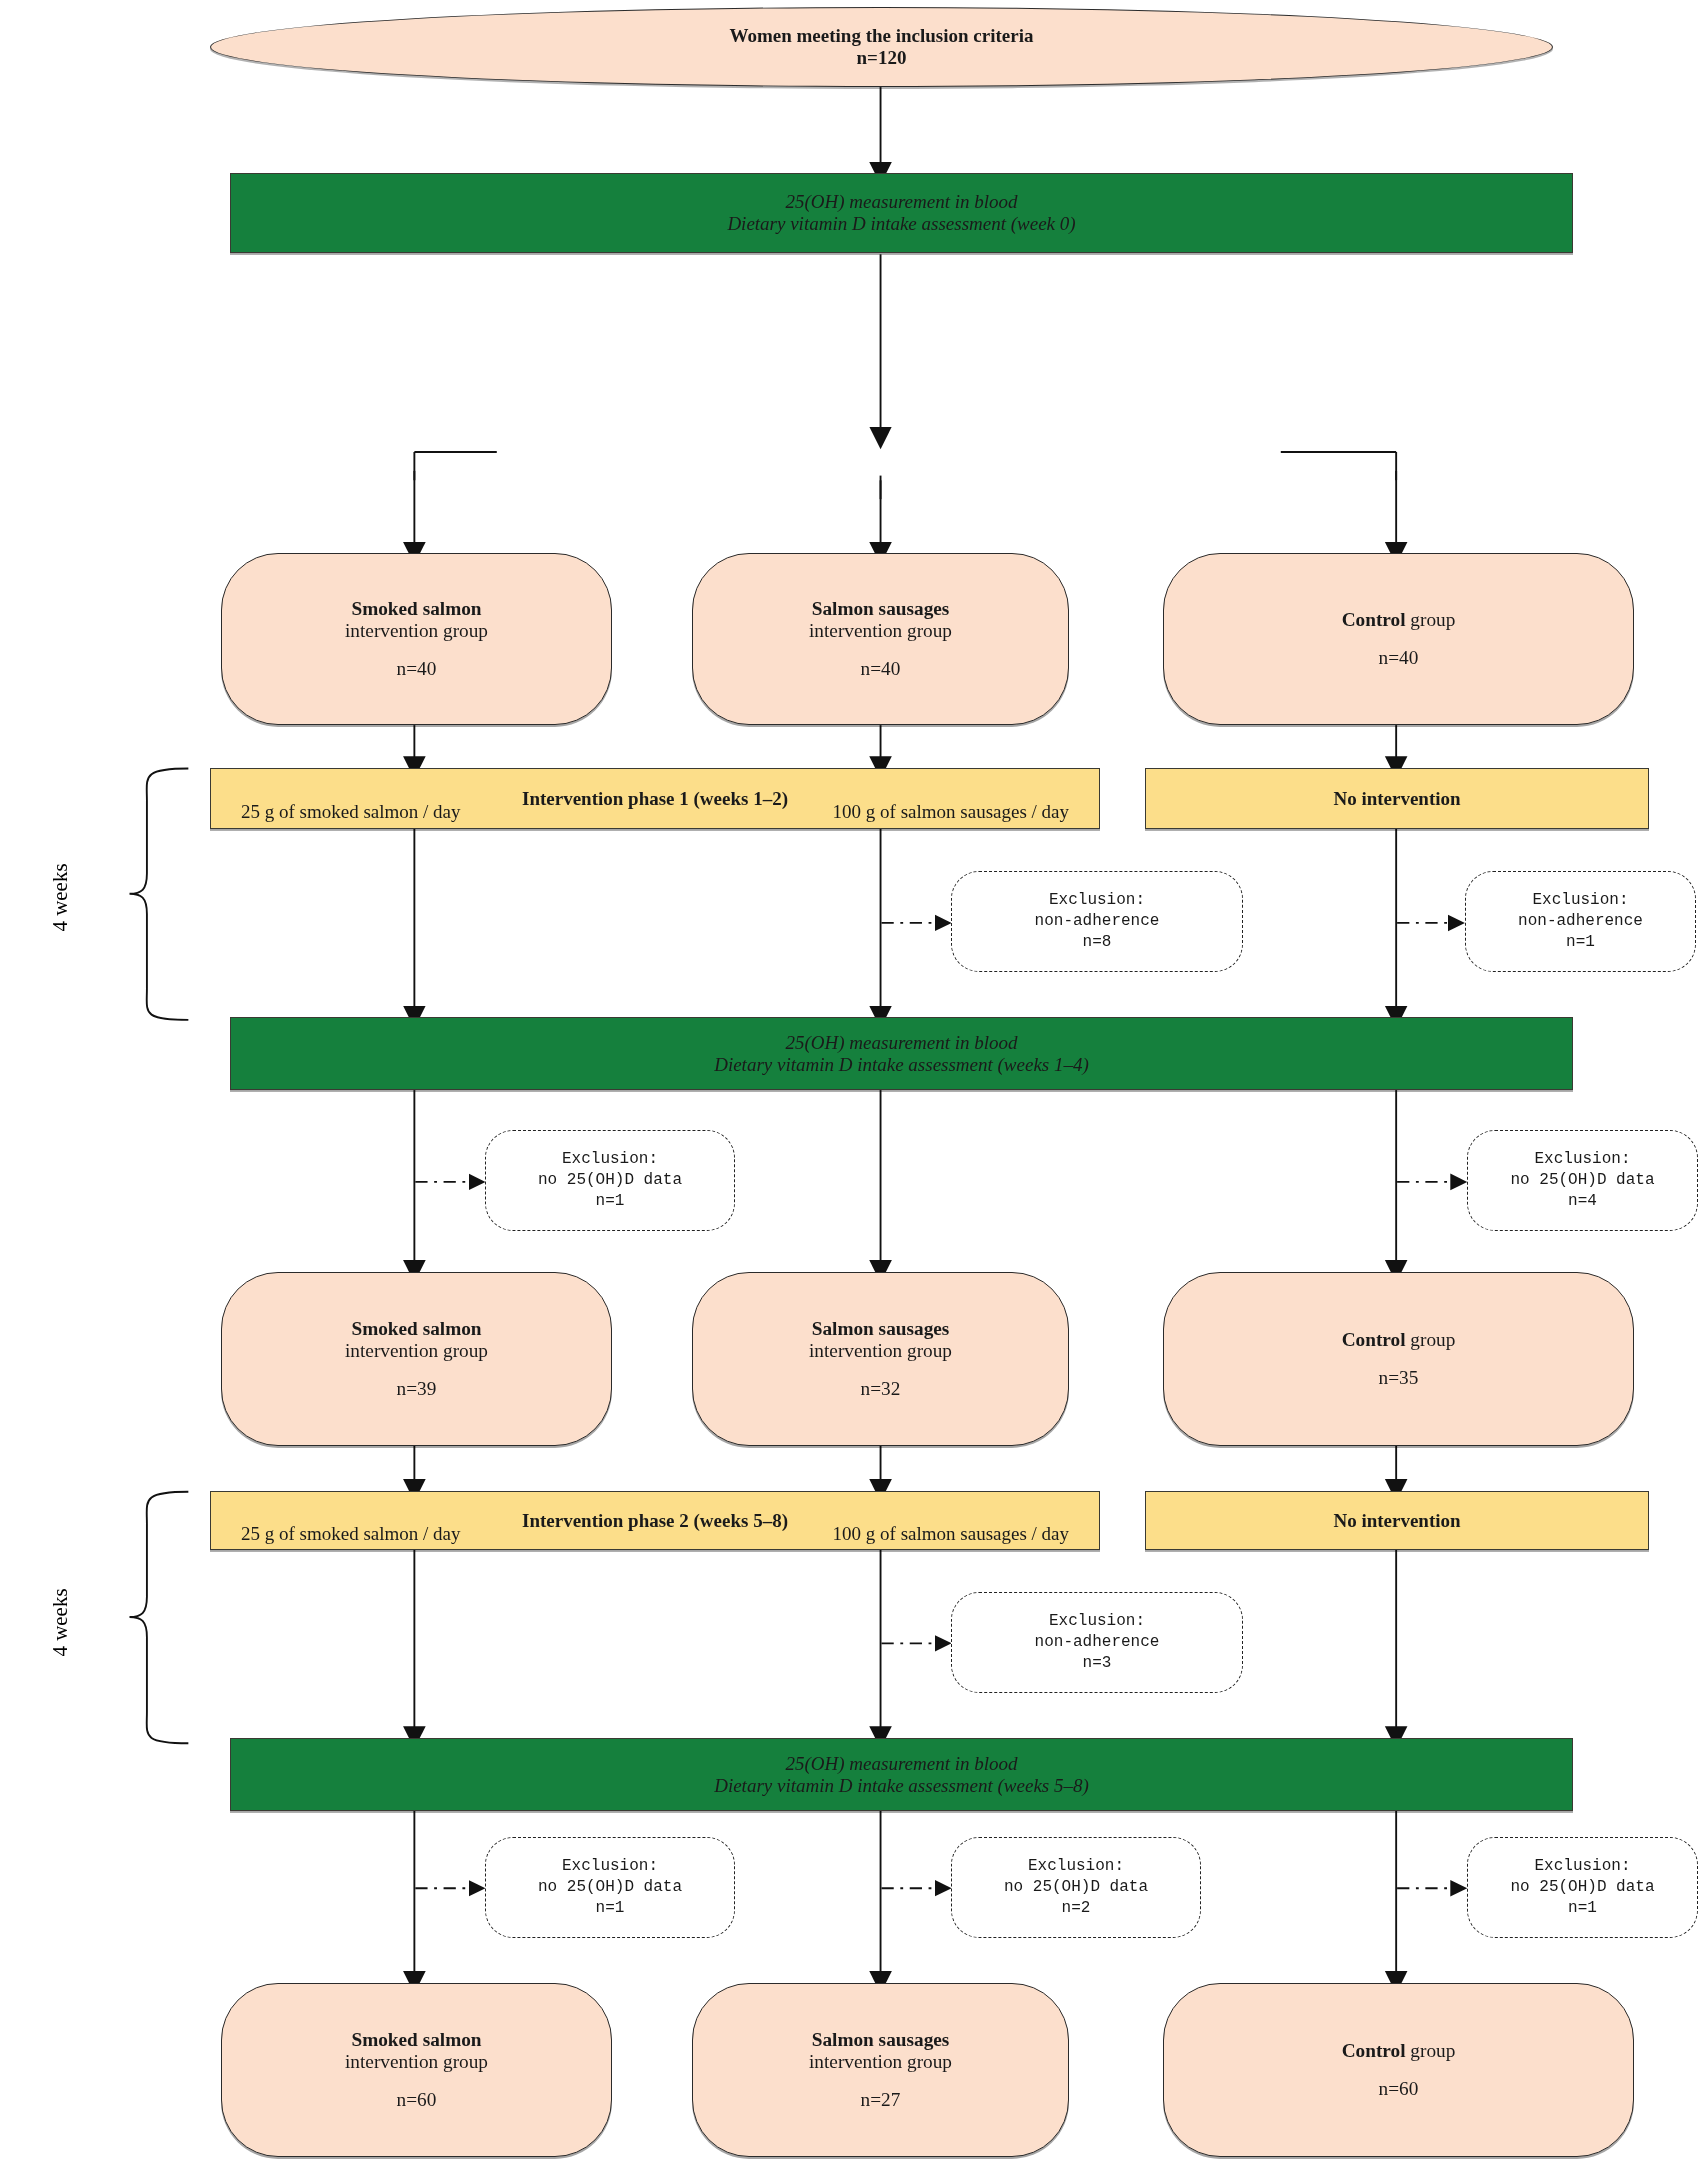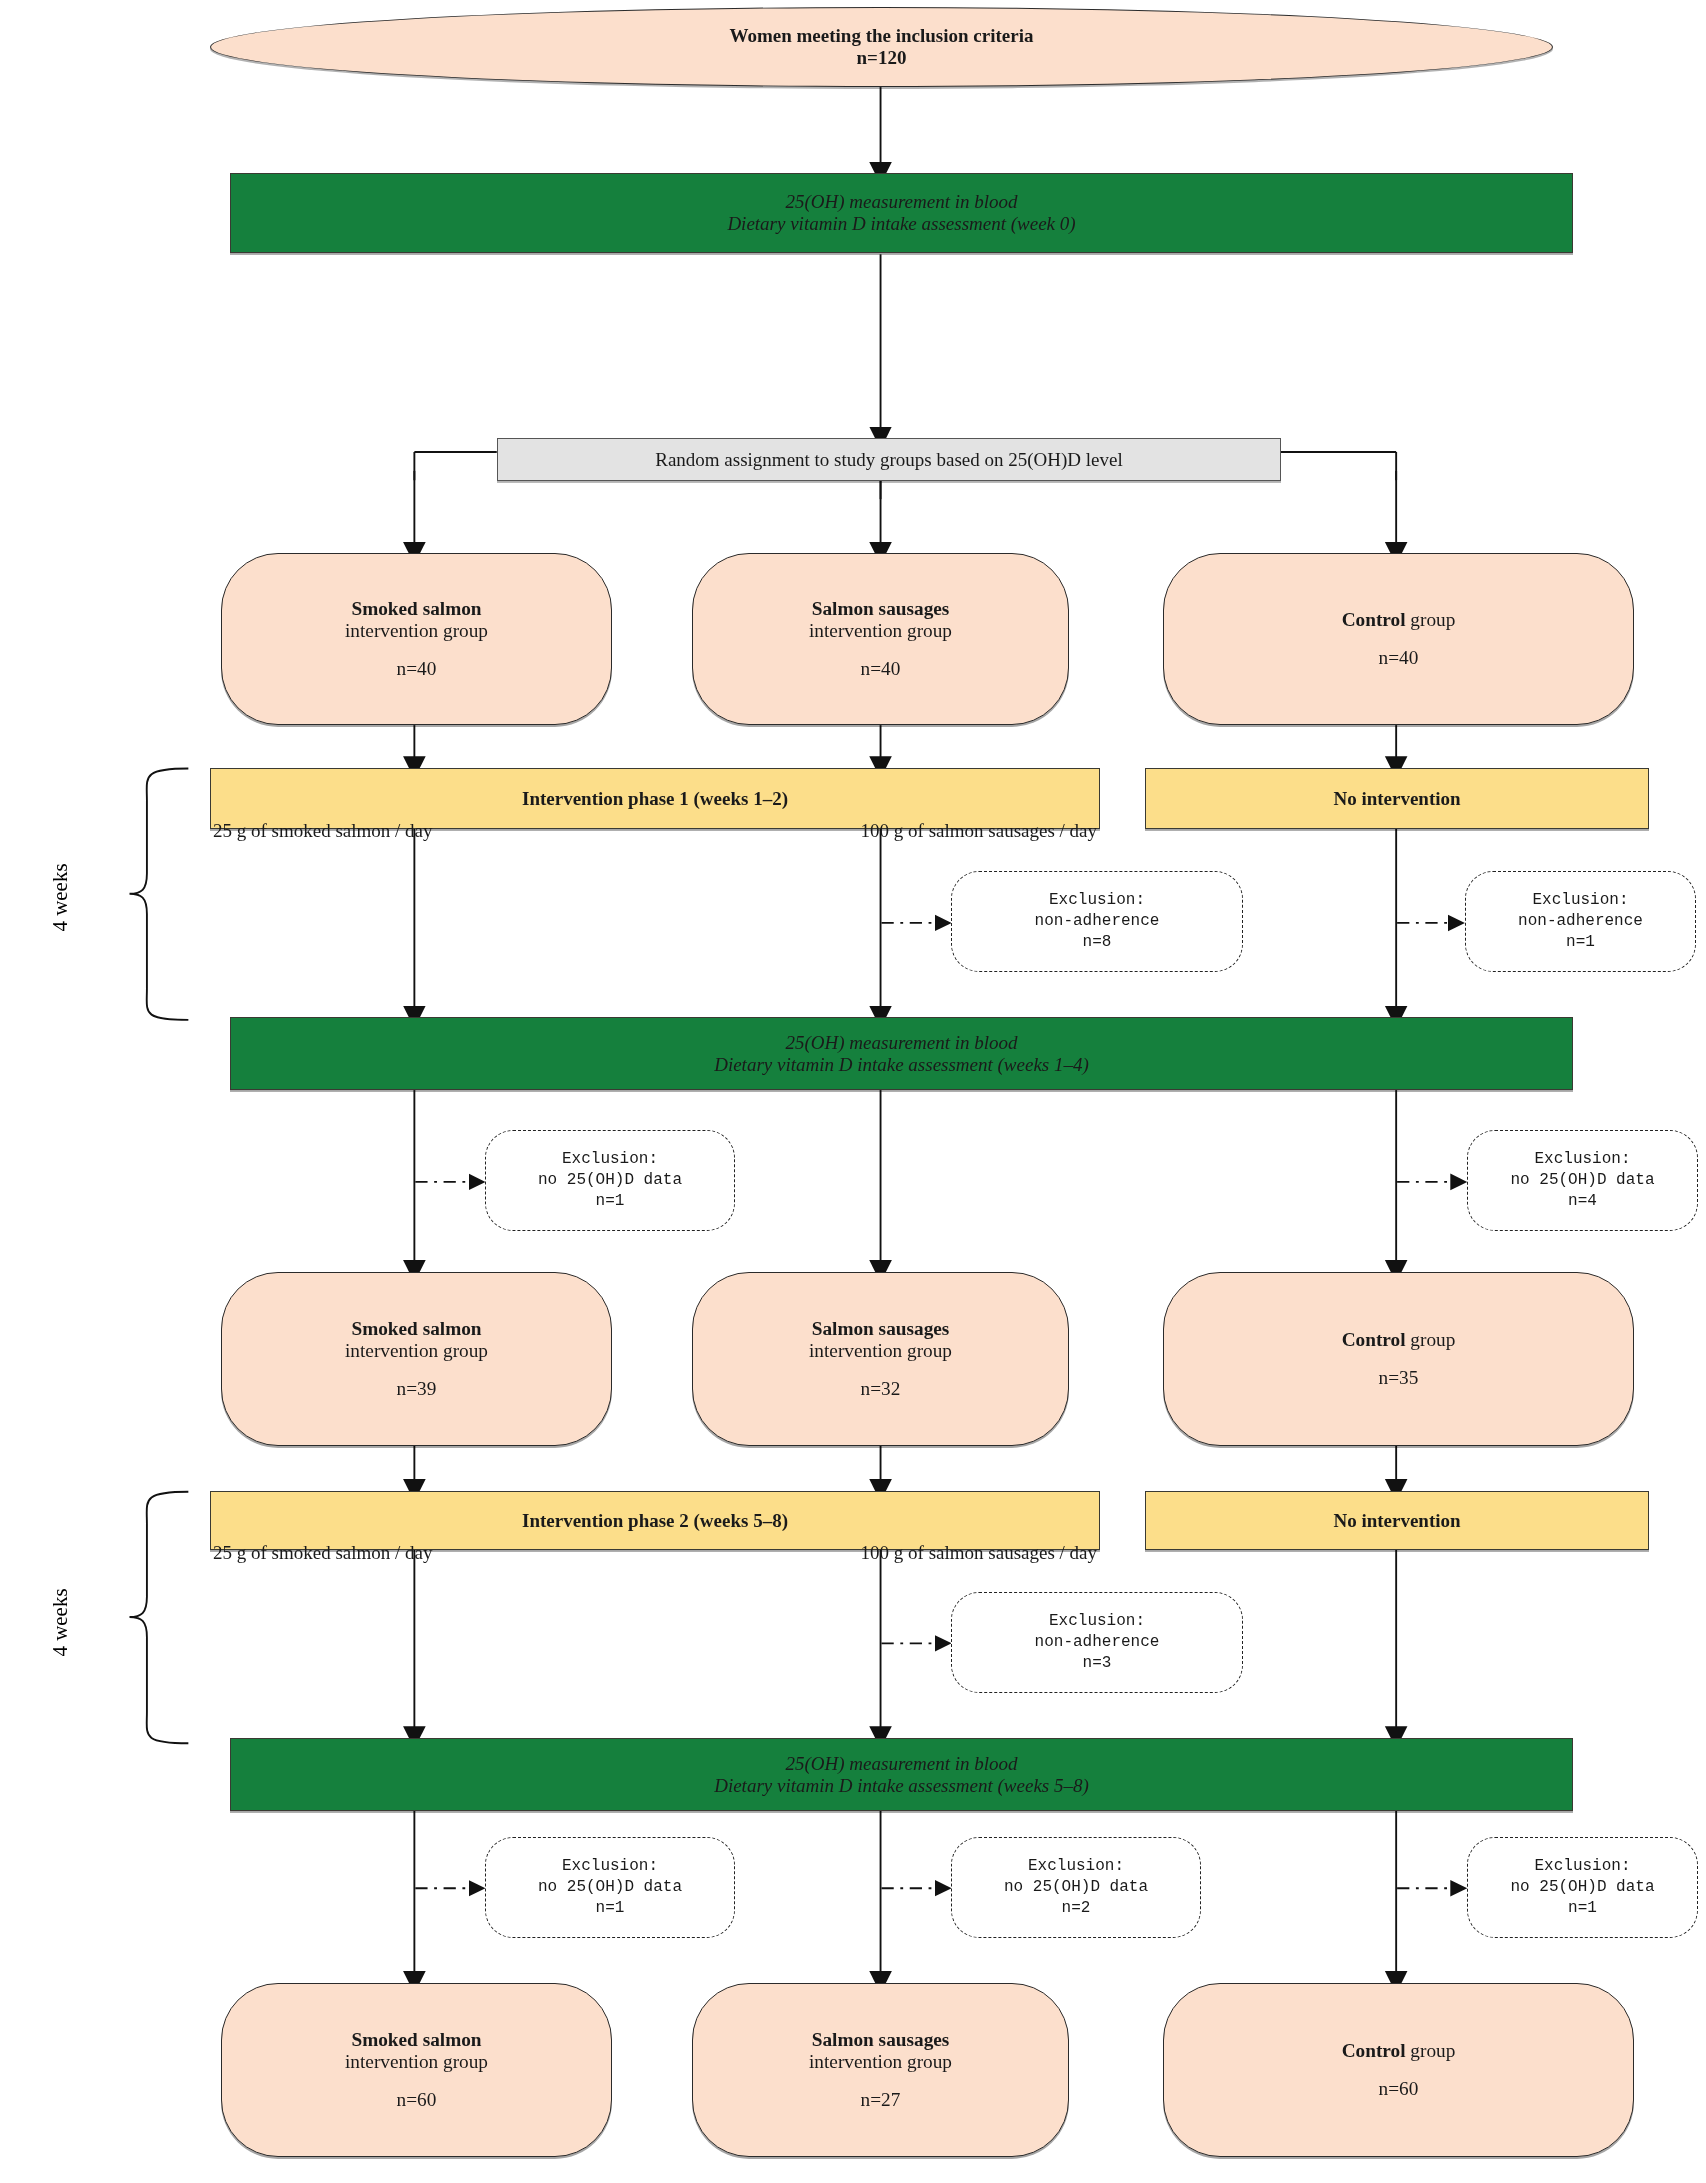--- a/index.html
+++ b/index.html
@@ -13,21 +13,21 @@
   .deepyellow{background:#FCDE8A;border:1.4px solid #3a3a33;box-shadow:0 1.9px 0 rgba(0,0,0,.35);}
   .grey{background:#E3E3E3;border:1.4px solid #555;box-shadow:0 1.9px 0 rgba(0,0,0,.3);}
   .excl{background:#ffffff;border:1.4px dashed #222;border-radius:28px;}
   .ttl{font-size:19px;}
   .big{font-size:19.3px;}
   .bold{font-weight:bold;text-align:center;}
   .ital{font-style:italic;}
   .gap{height:16px;}
   .excltxt{font-size:16px;line-height:1.30;font-family:Liberation Mono, monospace;}
   .weeks-label{position:absolute;font-size:21px;white-space:nowrap;transform-origin:center center;}
-  .phase-split{position:absolute;left:0;right:0;display:flex;justify-content:space-between;box-sizing:border-box;padding:0 2px;font-size:19px;margin-top:19px;}
+  .phase-split{position:absolute;left:0;right:0;display:flex;justify-content:space-between;box-sizing:border-box;padding:0 30px;font-size:19px;}
 </style>
 </head>
 <body>
 
 <div id="stage">
 
   <svg id="canvas" viewBox="0 0 3623 4636" xmlns="http://www.w3.org/2000/svg">
     <defs>
       <marker id="ah" markerWidth="14" markerHeight="14" refX="6" refY="7" orient="auto" markerUnits="strokeWidth">
         <path d="M0,1 L0,13 L12,7 z" fill="#111"></path>
@@ -102,23 +102,20 @@
   <div class="node ellipse" style="left:210px;top:6.6px;width:1343px;height:80px;">
     <span class="ttl">Women meeting the inclusion criteria</span>
     <span class="ttl">n=120</span>
   </div>
 
   <div class="node lightyellow" style="left:210px;top:173px;width:1343px;height:80px;">
     <span class="ttl ital">25(OH) measurement in blood</span>
     <span class="ttl ital">Dietary vitamin D intake assessment (week 0)</span>
   </div>
 
-  <div class="node grey" style="left:497px;top:438px;width:784px;height:43px;">
-    <span class="ttl">Random assignment to study groups based on 25(OH)D level</span>
-  </div>
 
   <div class="node pink" style="left:221px;top:553px;width:391px;height:172px;">
     <span class="big bold">Smoked salmon</span>
     <span class="big">intervention group</span>
     <div class="gap"></div>
     <span class="big">n=40</span>
   </div>
   <div class="node pink" style="left:692px;top:553px;width:377px;height:172px;">
     <span class="big bold">Salmon sausages</span>
     <span class="big">intervention group</span>

